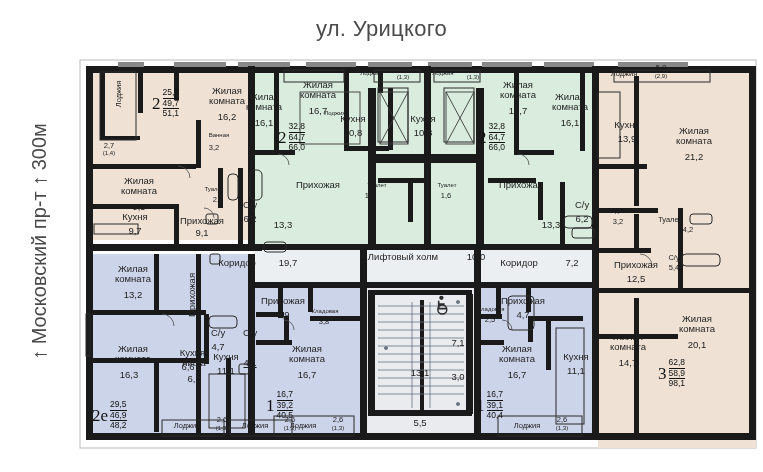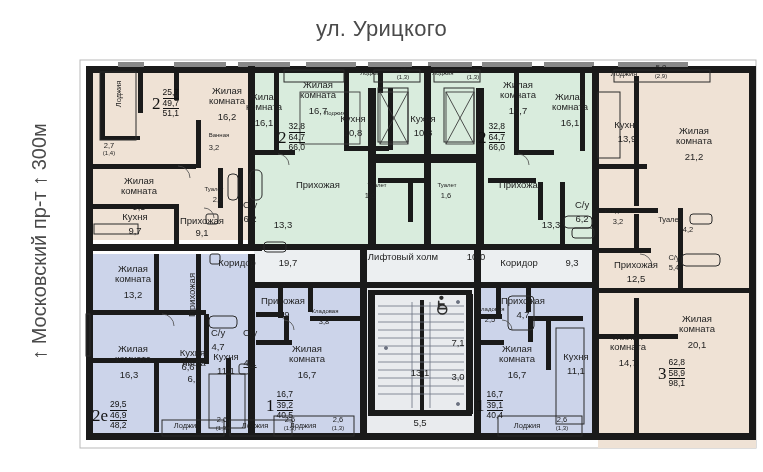--- a/index.html
+++ b/index.html
@@ -423,21 +423,21 @@
         <span style="display:block">29,5</span>
         <span class="a2" style="display:block">46,9</span>
         <span style="display:block">48,2</span>
       </span>
     </div>
 
     <div class="lbl rm" style="left:124px;top:200px;width:70px;">Коридор</div>
     <div class="lbl rm" style="left:192px;top:200px;width:36px;">19,7</div>
 
     <div class="lbl rm" style="left:406px;top:200px;width:70px;">Коридор</div>
-    <div class="lbl rm" style="left:476px;top:200px;width:36px;">9,3</div>
+    <div class="lbl rm" style="left:476px;top:200px;width:36px;">7,2</div>
 
     <div class="lbl rm" style="left:270px;top:194px;width:110px;">Лифтовый холм</div>
     <div class="lbl rm" style="left:380px;top:194px;width:36px;">10,0</div>
 
     <div class="lbl xs" style="left:230px;top:52px;width:54px;white-space:pre;">Лоджия</div>
 
     <div class="lbl rm" style="left:172px;top:238px;width:66px;">Прихожая</div>
     <div class="lbl rm" style="left:172px;top:252px;width:66px;">4,9</div>
 
     <div class="lbl xs" style="left:222px;top:250px;width:50px;">Кладовая</div>

